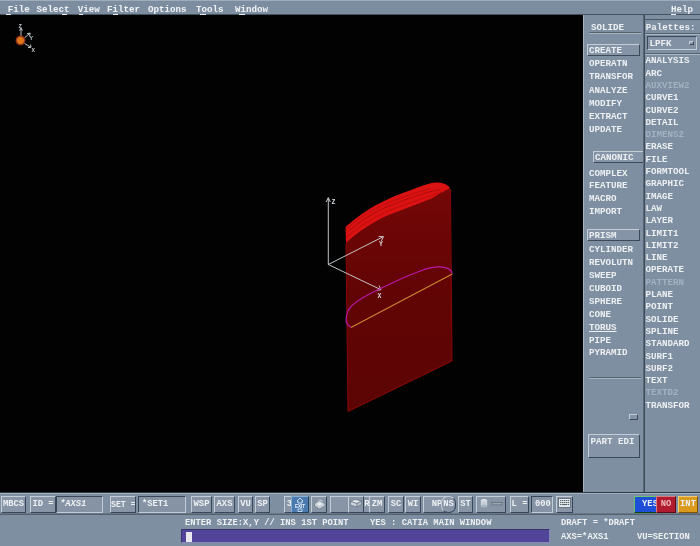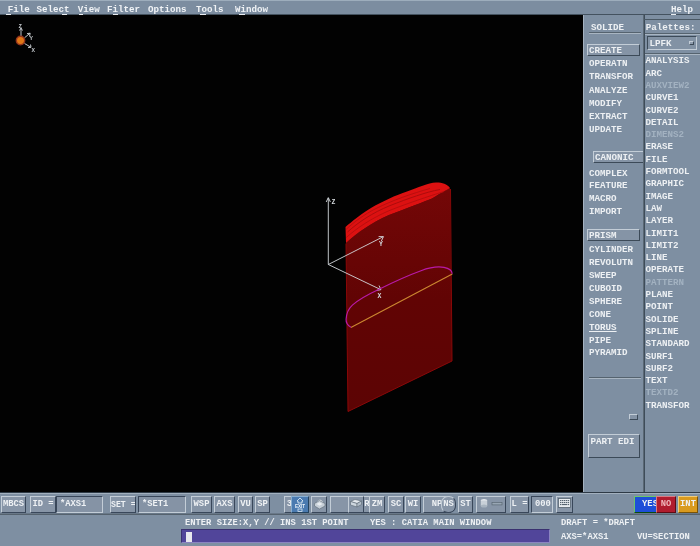--- a/index.html
+++ b/index.html
@@ -120,21 +120,21 @@
 <div class="abs p2t" style="left:645.5px; top:338.2px;">STANDARD</div>
 <div class="abs p2t" style="left:645.5px; top:350.5px;">SURF1</div>
 <div class="abs p2t" style="left:645.5px; top:362.8px;">SURF2</div>
 <div class="abs p2t" style="left:645.5px; top:375.1px;">TEXT</div>
 <div class="abs p2t gray2" style="left:645.5px; top:387.4px;">TEXTD2</div>
 <div class="abs p2t" style="left:645.5px; top:399.7px;">TRANSFOR</div>
 
 <div class="abs toolbar"></div>
 <div class="tb" style="left:1px; width:25px;">MBCS</div>
 <div class="tb" style="left:30px; width:26px;">ID =</div>
-<div class="tf" style="left:56px; width:47px;">*AXS1</div>
+<div class="tf" style="left:56px; width:47px;font-style:italic;">*AXS1</div>
 <div class="tb" style="left:110px; width:26px; font-size:8.2px;">SET =</div>
 <div class="tf" style="left:138px; width:48px;">*SET1</div>
 <div class="tb" style="left:191px; width:21px;">WSP</div>
 <div class="tb" style="left:214px; width:21px;">AXS</div>
 <div class="tb" style="left:238px; width:15px;">VU</div>
 <div class="tb" style="left:255px; width:15px;">SP</div>
 <div class="tb" style="left:272px; width:16px;margin-left:12px;">3D</div>
 <div class="tb" style="left:291px; width:18px; background:#4a7ab0; border-color:#88aed0 #24435f #24435f #88aed0;"><svg width="16" height="15" viewBox="0 0 16 15">
       <path d="M8,1 L11,4 L10,4 L10,6 L6,6 L6,4 L5,4 Z" fill="none" stroke="#d8e6f2" stroke-width="0.9"></path>
       <text x="8" y="11" font-size="4.6" font-family="Liberation Sans" font-weight="bold" fill="#eaf2fa" text-anchor="middle">EXIT</text>

